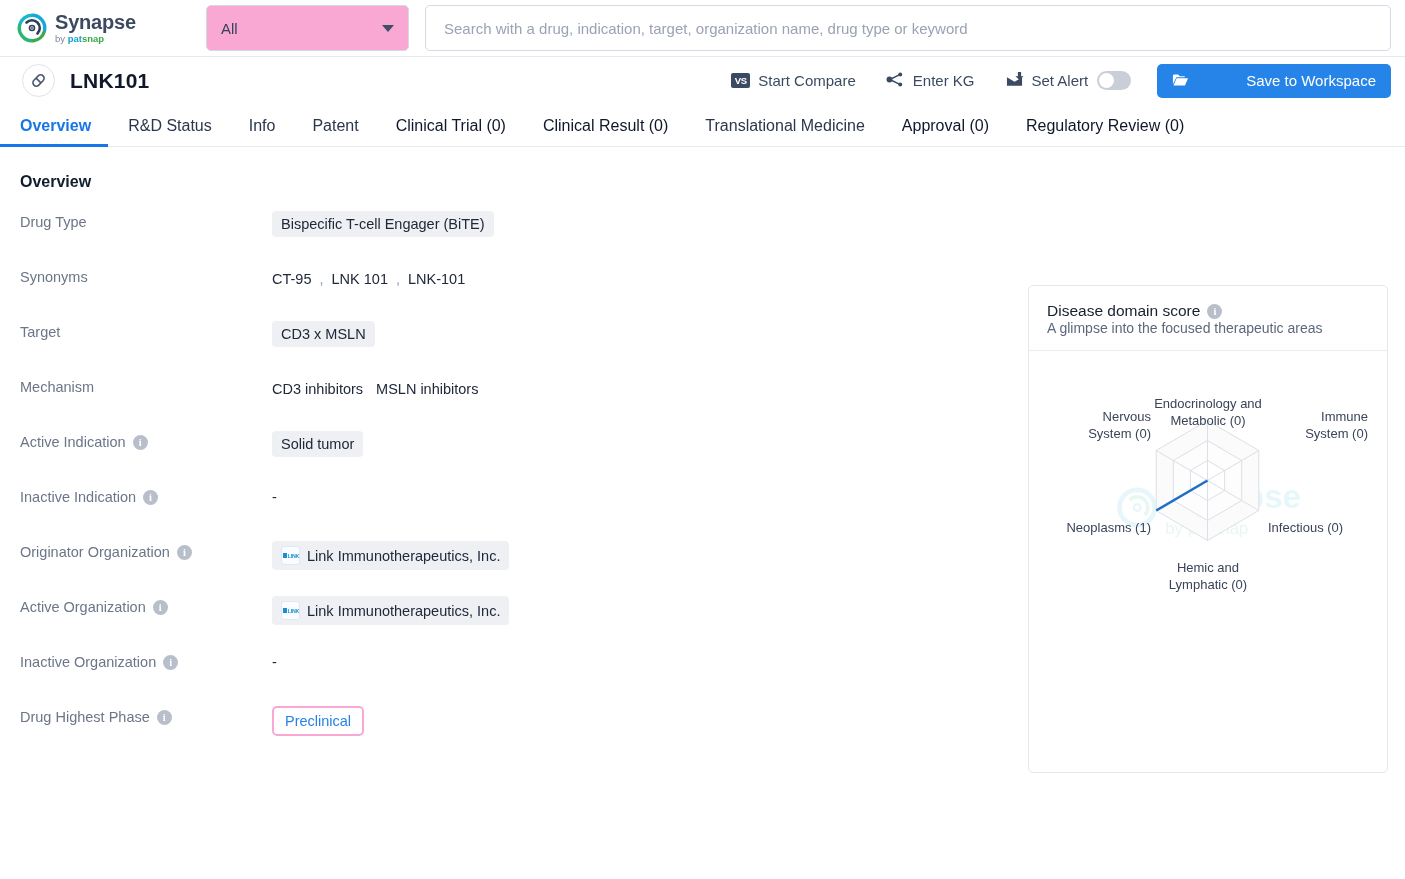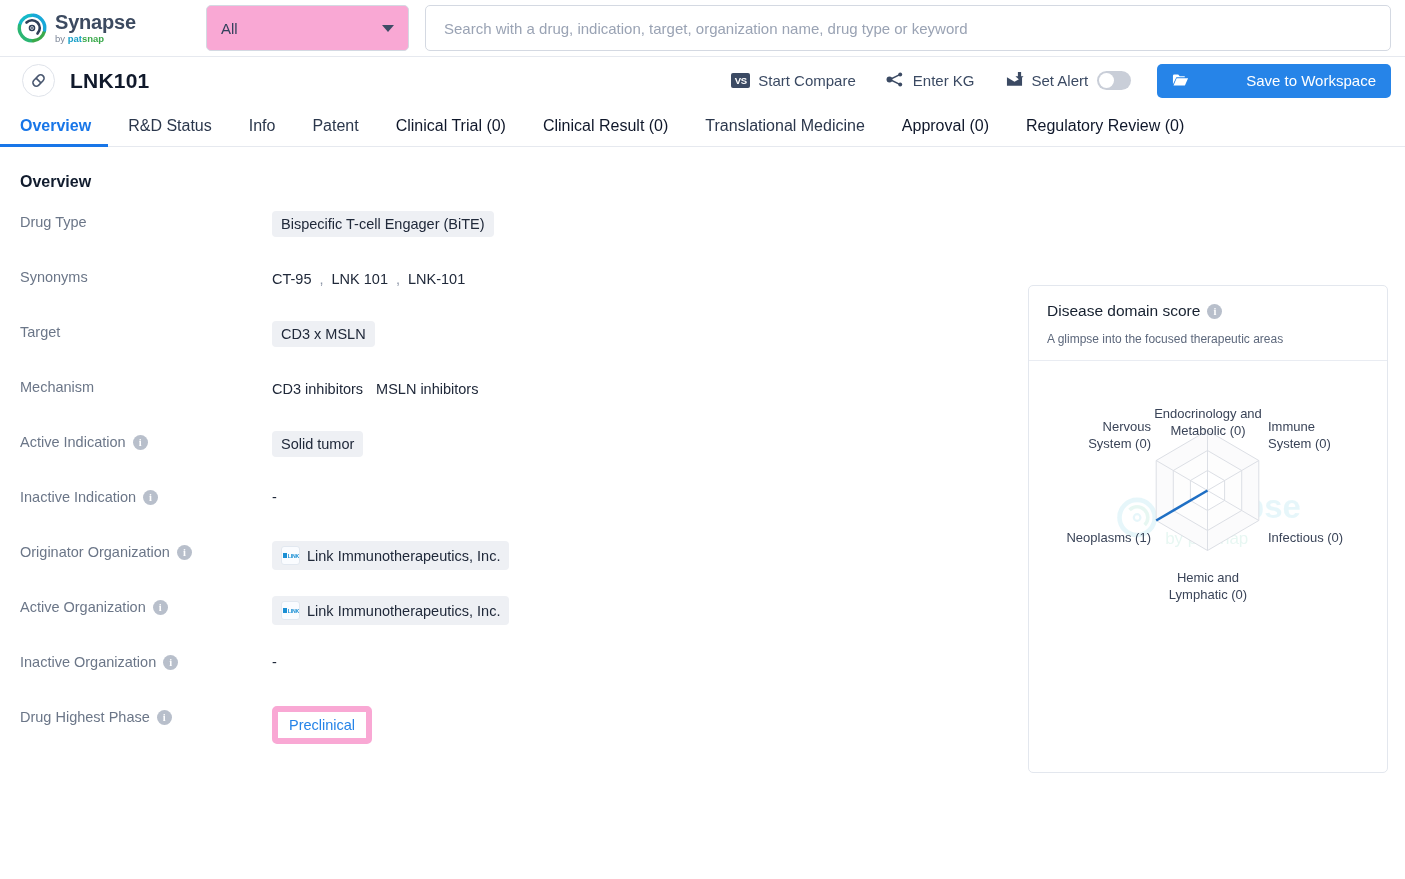--- a/index.html
+++ b/index.html
@@ -267,21 +267,21 @@
     color: #20293a;
     display: inline-flex;
     align-items: center;
     cursor: pointer;
   }
   .pill.link { cursor: pointer; }
   .plain { padding: 5px 0; }
   .plain-multi { display: flex; gap: 13px; }
   .dash { color: #20293a; padding-top: 3px; }
   .phase-pill {
-    border: 6px solid #f9a8d4;
+    border: 2px solid #f9a8d4;
     color: #2684e8;
     border-radius: 5px;
     padding: 5px 11px;
     font-size: 14.5px;
     background: #fff;
     cursor: pointer;
   }
   .org-logo {
     width: 19px; height: 19px;
     border-radius: 3px;
@@ -321,24 +321,24 @@
     background: #fff;
   }
   .card-head { padding: 16px 18px 14px 18px; }
   .card-title {
     font-size: 15.5px;
     color: #16202f;
     display: flex;
     align-items: center;
   }
   .card-sub {
-    font-size: 12px;
+    font-size: 14px;
     color: #5d6personal;
     color: #5d687c;
-    margin-top: 12px;
+    margin-top: 0;
   }
   .card-divider { height: 1px; background: #e9ecf2; }
   .chart-area {
     position: relative;
     height: 313px;
   }
   .watermark {
     position: absolute;
     left: 50%; top: 50%;
     transform: translate(-50%,-50%);
@@ -624,21 +624,21 @@
       </g>
 
       <polyline points="178.5,129.5 127.2,159.5" fill="none" stroke="#1f6fc4" stroke-width="2.6"></polyline>
     </svg>
 
     <div class="axis-label" style="left:109px; top:18px; width:140px;margin-top:26px;">
       <div>Endocrinology and</div>
       <div>Metabolic (0)</div>
     </div>
 
-    <div class="axis-label" style="left:239px; top:57px; width:100px; text-align:left;">
+    <div class="axis-label" style="left:239px; top:57px; width:100px; text-align:right;">
       <div>Immune</div>
       <div>System (0)</div>
     </div>
 
     <div class="axis-label" style="left:239px; top:168px; width:110px; text-align:left;">
       <div>Infectious (0)</div>
     </div>
 
     <div class="axis-label" style="left:119px; top:208px; width:120px;">
       <div>Hemic and</div>

